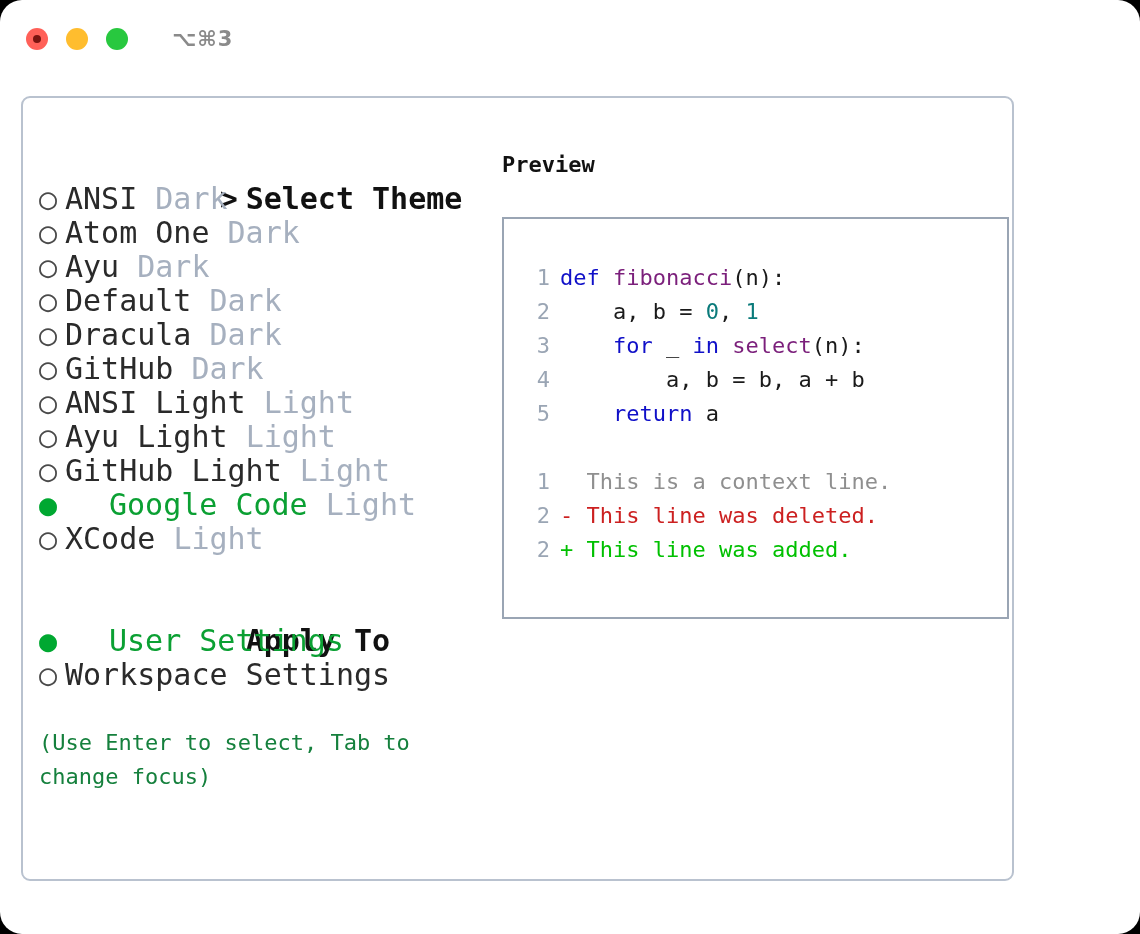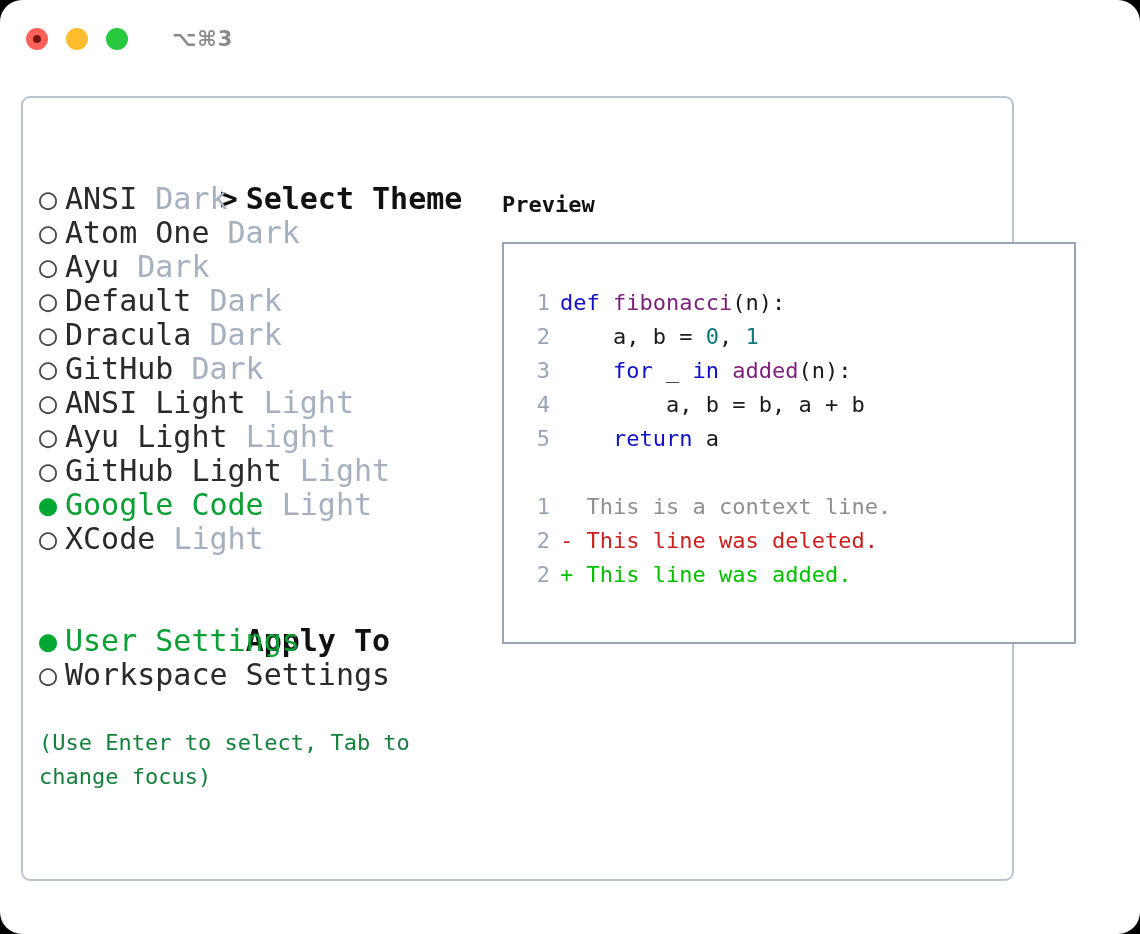--- a/index.html
+++ b/index.html
@@ -94,21 +94,21 @@
   .row .marker {
     display: inline-block;
     width: 26px;
   }
 
   .hdr {
     font-weight: 700;
     color: #111111;
   }
 
-  .label-sel { color: #0ba033; }
+  .label-sel { color: #0ba033; margin-left: 44px; }
   .mark-sel  { color: #00a831; }
   .mark-unsel{ color: #4a4a4a; }
 
   .variant { color: #a6b0bf; }
 
   #spacer-block { height: 34px; }
 
   #help {
     margin-top: 34px;
     font-size: 22px;
@@ -123,26 +123,25 @@
     position: absolute;
     left: 479px; top: 50px;
     width: 490px;
   }
 
   #preview-title {
     font-size: 22px;
     font-weight: 700;
     color: #111111;
     line-height: 34px;
-    margin-top: 40px;
   }
 
   #preview-box {
-    margin-top: 20px;
-    width: 574px;
+    margin-top: 35px;
+    width: 507px;
     height: 402px;
     border: 2px solid #9aa5b4;
     background: #ffffff;
     padding: 42px 0 0 16px;
   }
 
   .code-line {
     height: 34px;
     line-height: 34px;
     font-size: 22px;
@@ -220,21 +219,21 @@
         <div id="help" class="mono">(Use Enter to select, Tab to change focus)</div>
       </div>
 
       <div id="right-col">
         <div id="preview-title" class="mono">Preview</div>
 
         <div id="preview-box">
           <div id="code-block" class="mono">
               <div class="code-line"><span class="ln">1</span><span class="kw">def </span><span class="fn">fibonacci</span><span class="pln">(n):</span></div>
               <div class="code-line"><span class="ln">2</span><span class="pln">    a, b = </span><span class="num">0</span><span class="pln">, </span><span class="num">1</span></div>
-              <div class="code-line"><span class="ln">3</span><span class="pln">    </span><span class="kw">for</span><span class="pln"> _ </span><span class="kw">in</span><span class="pln"> </span><span class="fn">added</span><span class="pln">(n):</span></div>
+              <div class="code-line"><span class="ln">3</span><span class="pln">    </span><span class="kw">for</span><span class="pln"> _ </span><span class="kw">in</span><span class="pln"> </span><span class="fn">select</span><span class="pln">(n):</span></div>
               <div class="code-line"><span class="ln">4</span><span class="pln">        a, b = b, a + b</span></div>
               <div class="code-line"><span class="ln">5</span><span class="pln">    </span><span class="kw">return</span><span class="pln"> a</span></div>
             </div>
           <div class="blank-line"></div>
           <div id="diff-block" class="mono">
               <div class="code-line"><span class="ln">1</span><span class="d-ctx"> </span><span> </span><span class="d-ctx">This is a context line.</span></div>
               <div class="code-line"><span class="ln">2</span><span class="d-del">-</span><span> </span><span class="d-del">This line was deleted.</span></div>
               <div class="code-line"><span class="ln">2</span><span class="d-add">+</span><span> </span><span class="d-add">This line was added.</span></div>
             </div>
         </div>

